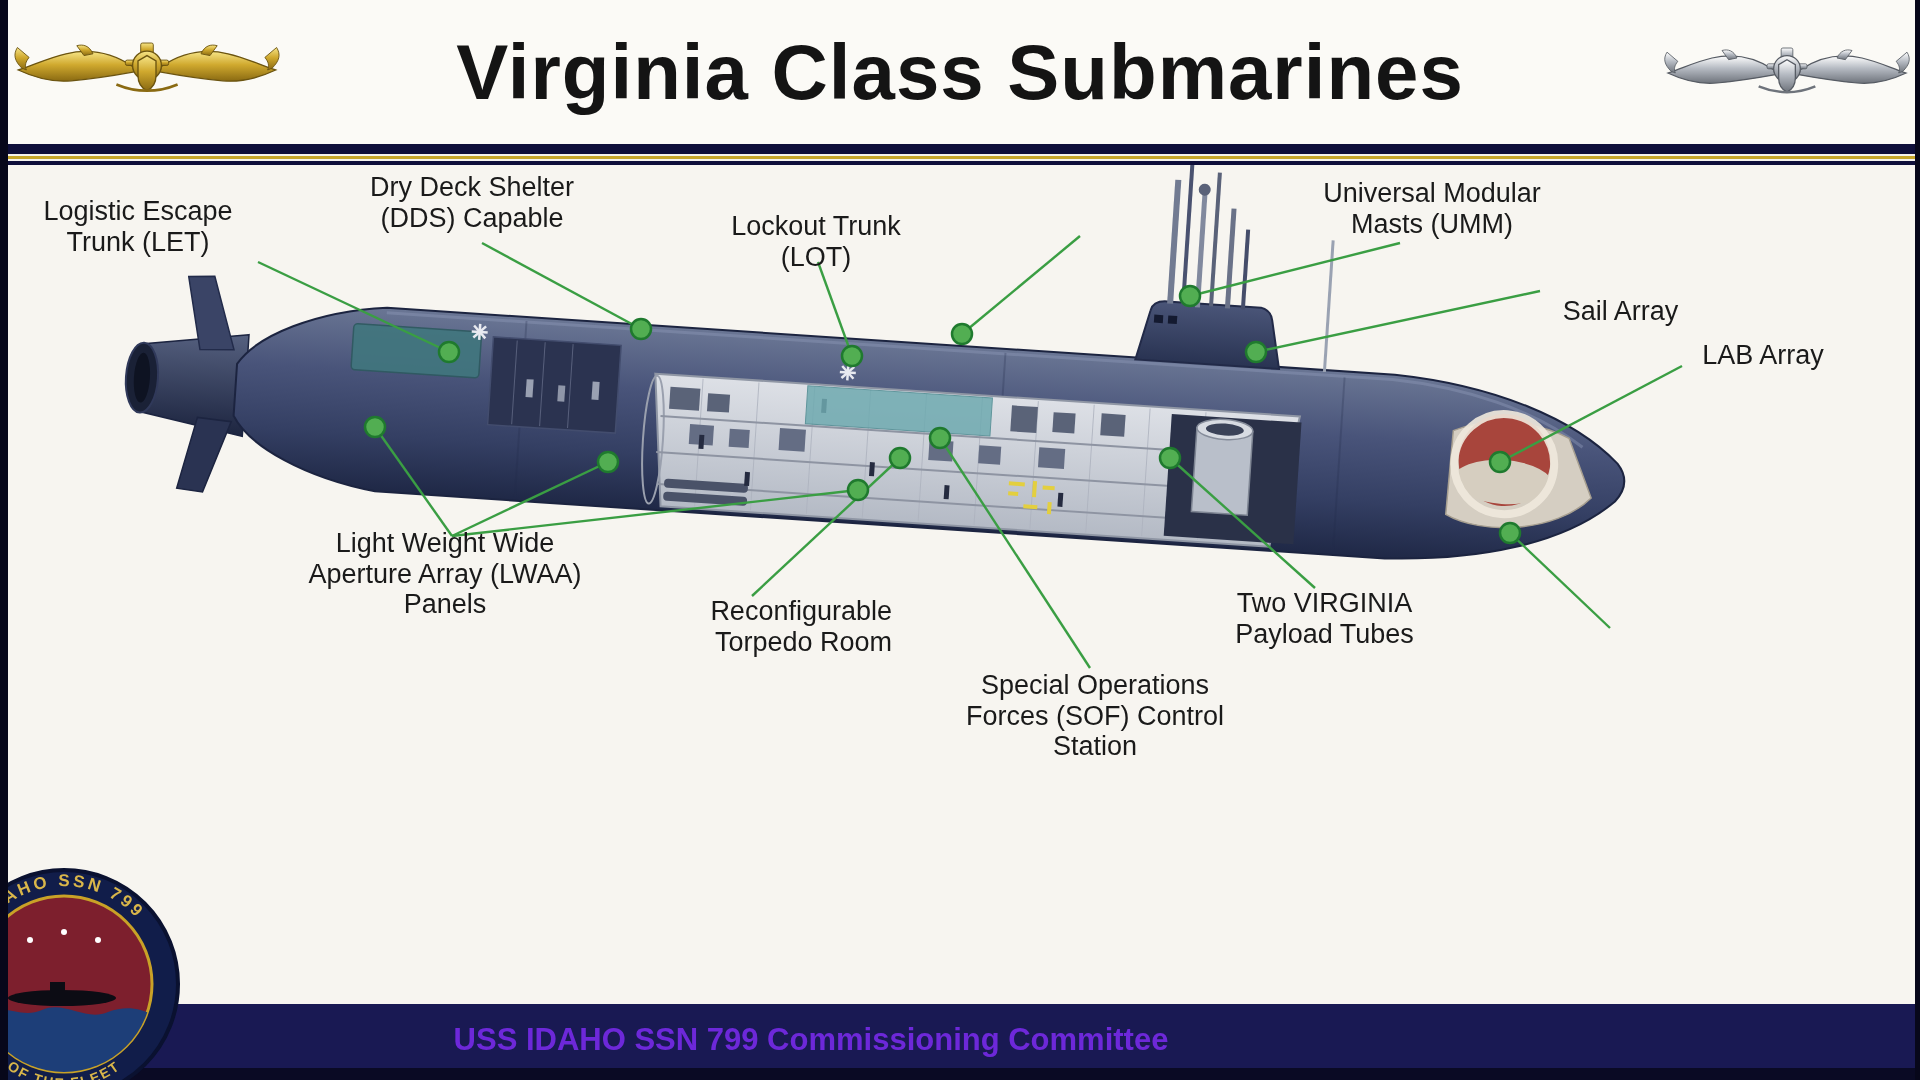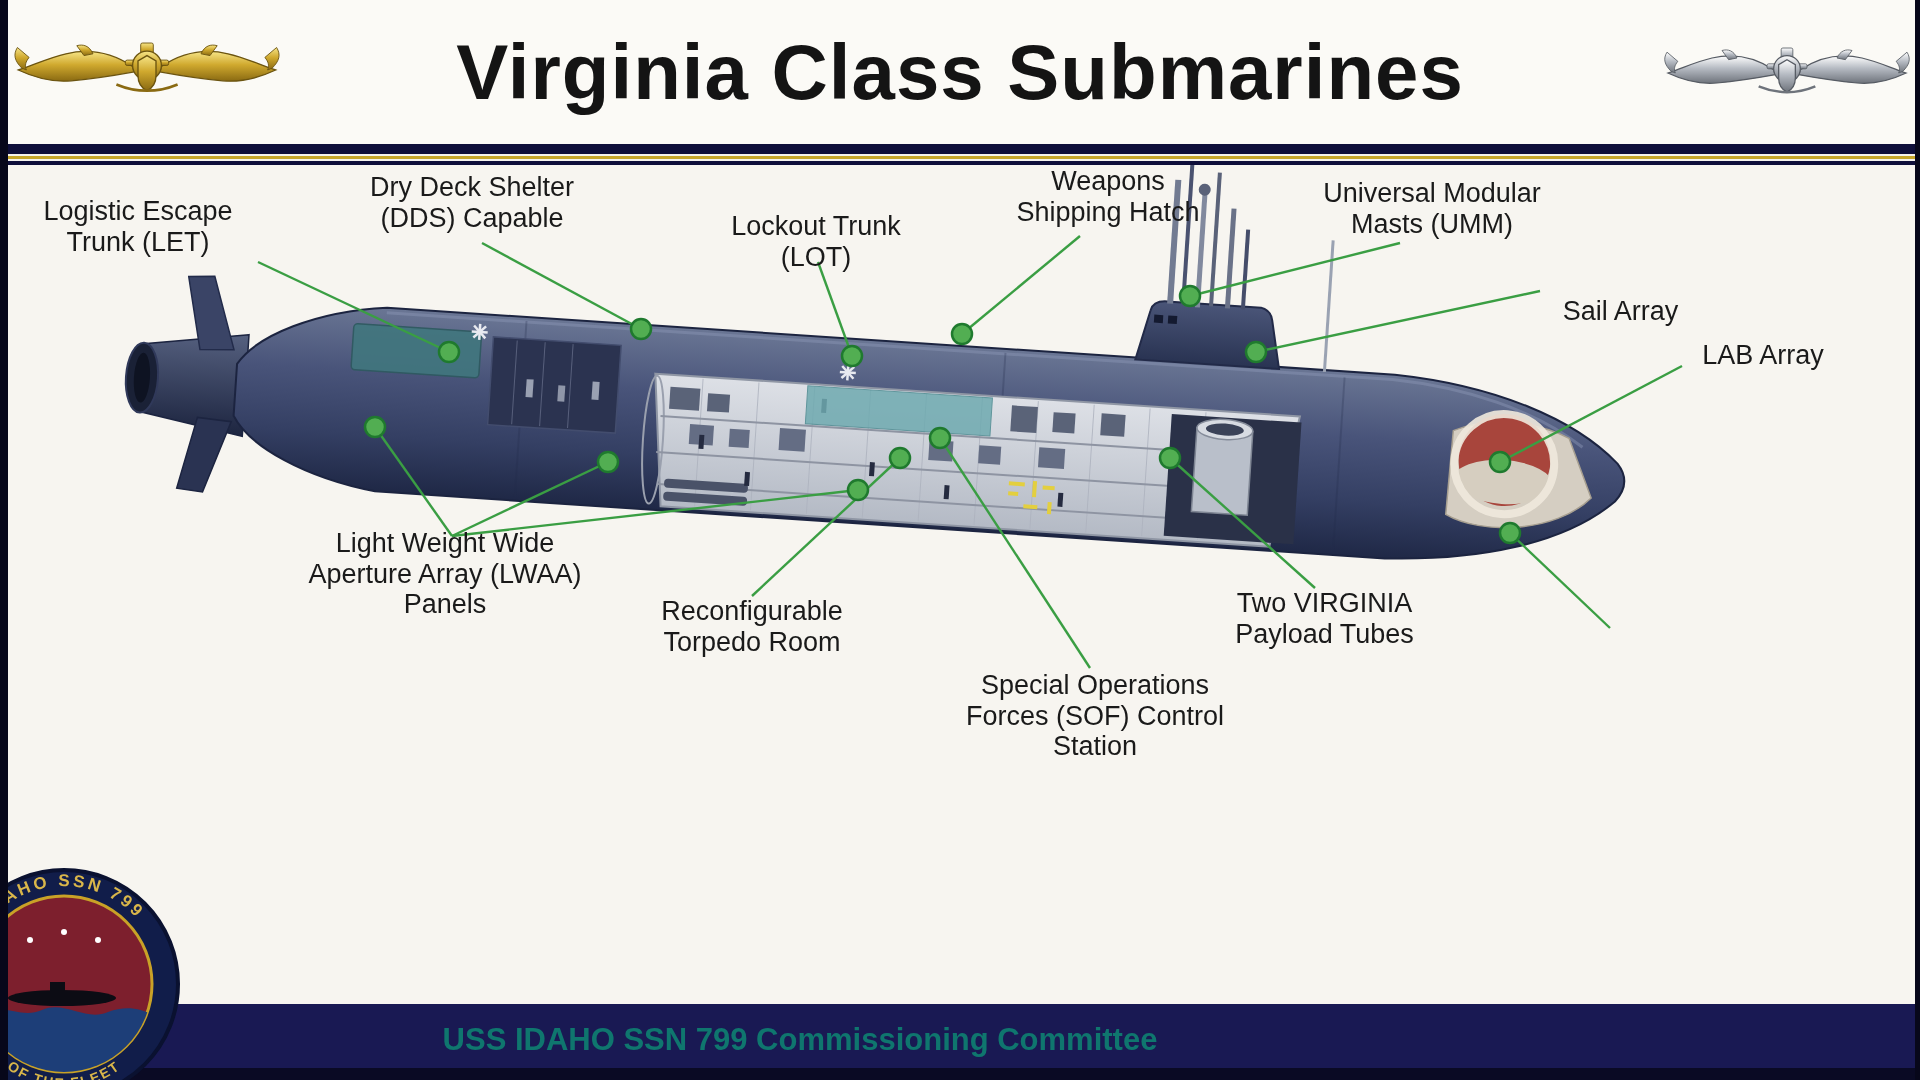--- a/index.html
+++ b/index.html
@@ -38,31 +38,31 @@
     text-align:center;white-space:pre-line;z-index:3;pointer-events:none;
   }
   .cl-let{left:-2px;top:196px;width:280px;}
   .cl-dds{left:322px;top:172px;width:300px;}
   .cl-lot{left:686px;top:198px;width:260px;margin-top:13px;}
   .cl-wsh{left:968px;top:166px;width:280px;}
   .cl-umm{left:1272px;top:178px;width:320px;}
   .cl-sail{left:1528px;top:268px;width:185px;margin-top:28px;}
   .cl-lab{left:1668px;top:340px;width:190px;}
   .cl-lwaa{left:250px;top:528px;width:390px;}
-  .cl-torp{left:612px;top:596px;width:280px;}
+  .cl-torp{left:612px;top:596px;width:280px;text-align:right;}
   .cl-sof{left:920px;top:670px;width:350px;}
   .cl-payload{left:1182px;top:588px;width:285px;}
   .cl-chin{left:1488px;top:628px;width:300px;}
 
   
   .footer-bar{position:absolute;left:0;top:1004px;width:1920px;height:76px;background:#191953;z-index:4;}
   .footer-strip{position:absolute;left:0;top:1068px;width:1920px;height:12px;background:#0a0a24;z-index:5;}
   .footer-text{
     position:absolute;left:0;top:1022px;width:1600px;text-align:center;
-    font-size:31px;font-weight:bold;color:#0f766e;z-index:6;
+    font-size:31px;font-weight:bold;color:#6d28d9;z-index:6;padding-left:11px;
   }
   .seal{position:absolute;left:-58px;top:862px;width:244px;height:244px;z-index:7;}
 </style>
 </head>
 <body>
 
 <div class="slide">
 
   <div class="bezel-left"></div>
   <div class="bezel-right"></div>
@@ -309,22 +309,20 @@
       <circle cx="1510" cy="533" r="10"></circle>
     </g>
   </svg>
 
   <div class="callout cl-let">Logistic Escape
 Trunk (LET)</div>
   <div class="callout cl-dds">Dry Deck Shelter
 (DDS) Capable</div>
   <div class="callout cl-lot">Lockout Trunk
 (LOT)</div>
-  <div class="callout cl-wsh">Weapons
-Shipping Hatch</div>
   <div class="callout cl-umm">Universal Modular
 Masts (UMM)</div>
   <div class="callout cl-sail">Sail Array</div>
   <div class="callout cl-lab">LAB Array</div>
   <div class="callout cl-lwaa">Light Weight Wide
 Aperture Array (LWAA)
 Panels</div>
   <div class="callout cl-torp">Reconfigurable
 Torpedo Room</div>
   <div class="callout cl-payload">Two VIRGINIA

